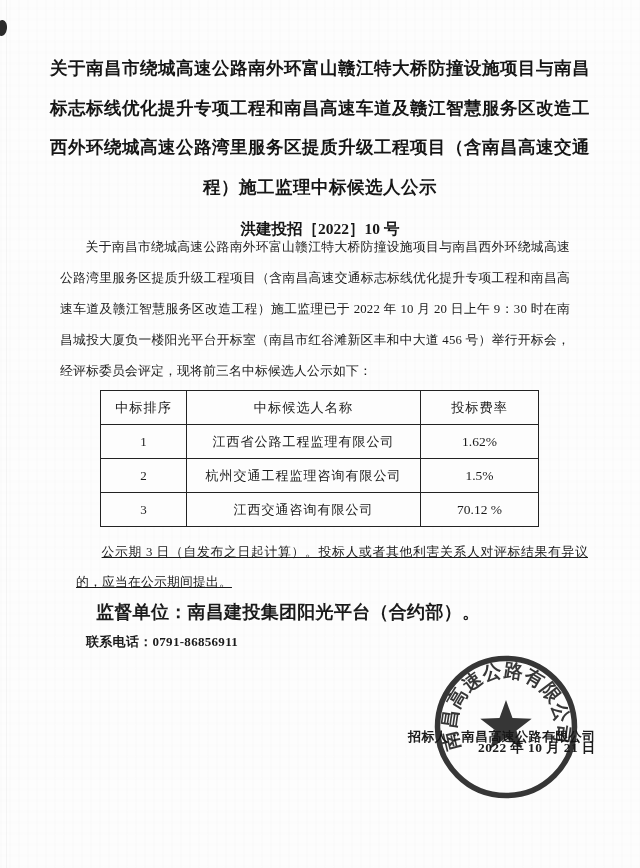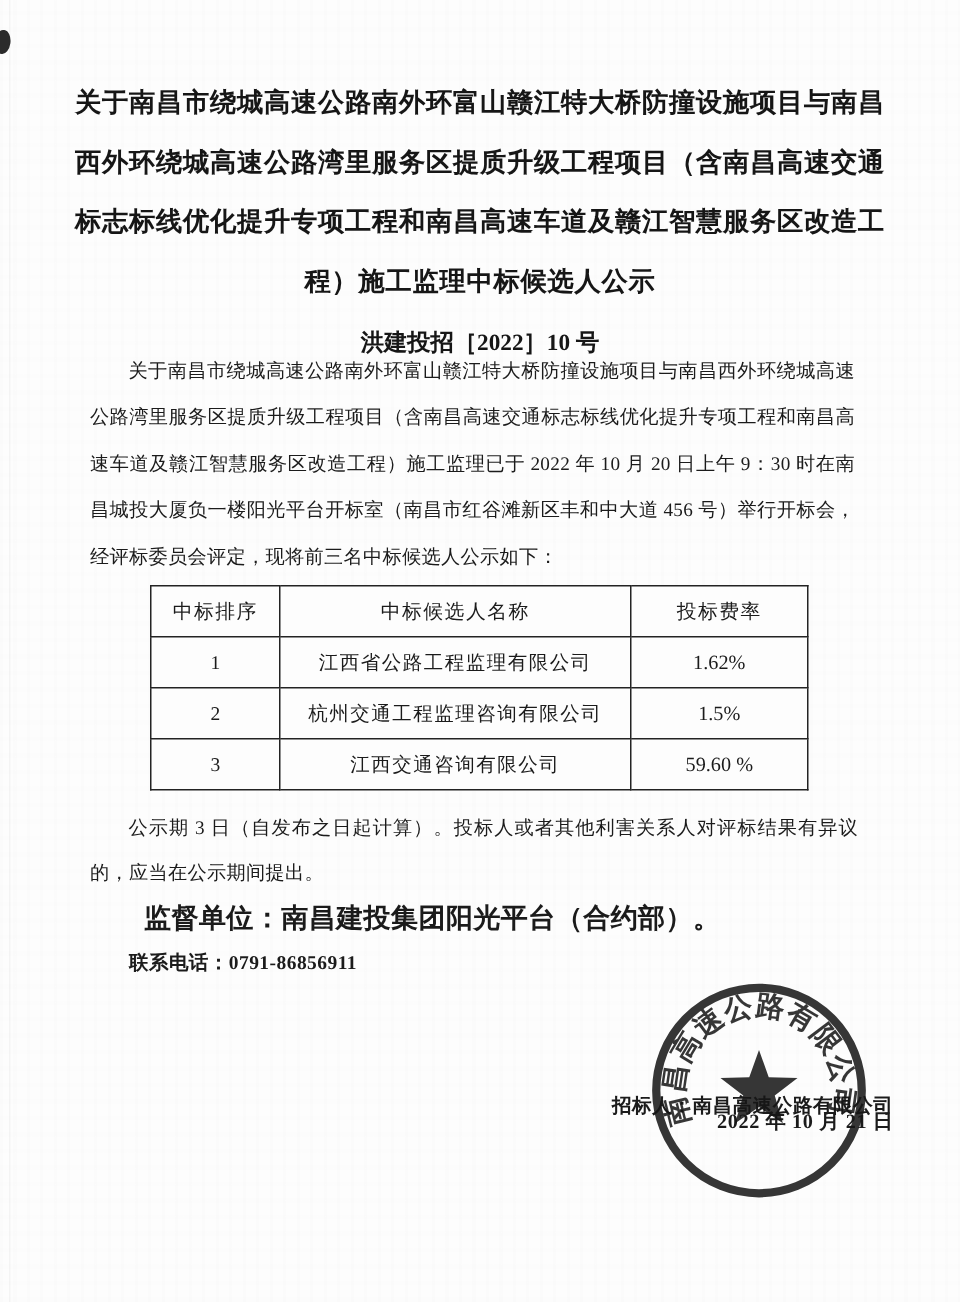--- a/index.html
+++ b/index.html
@@ -86,28 +86,29 @@
     font-weight: normal;
     letter-spacing: 1px;
   }
   .bid-table td.name-cell { letter-spacing: 1px; }
   .bid-table td.rate-cell { font-size: 13.5px; }
   .col-rank { width: 86px; }
   .col-name { width: 234px; }
   .col-rate { width: 118px; }
   .notice-para {
     position: absolute;
-    top: 538px; left: 60px;
+    top: 538px; left: 76px;
     width: 512px;
     margin: 0;
     font-size: 12.8px;
     line-height: 29.5px;
     text-align: justify;
     text-indent: 2em;
     letter-spacing: 0.2px;
+    text-decoration: underline;
   }
   .supervisor-line {
     position: absolute;
     top: 603px; left: 60px;
     margin: 0;
     font-size: 18px;
     line-height: 18px;
     font-weight: bold;
     text-indent: 2em;
     letter-spacing: 0.3px;
@@ -157,22 +158,22 @@
 </head>
 <body>
 
 <div class="page">
 
   <div class="edge-line"></div>
   <div class="corner-blob"></div>
 
   <div class="title-block">
     <div>关于南昌市绕城高速公路南外环富山赣江特大桥防撞设施项目与南昌</div>
+    <div>标志标线优化提升专项工程和南昌高速车道及赣江智慧服务区改造工</div>
     <div>西外环绕城高速公路湾里服务区提质升级工程项目（含南昌高速交通</div>
-    <div>标志标线优化提升专项工程和南昌高速车道及赣江智慧服务区改造工</div>
     <div>程）施工监理中标候选人公示</div>
   </div>
 
   <div class="doc-number">洪建投招［2022］10 号</div>
 
   <p class="body-para">关于南昌市绕城高速公路南外环富山赣江特大桥防撞设施项目与南昌西外环绕城高速公路湾里服务区提质升级工程项目（含南昌高速交通标志标线优化提升专项工程和南昌高速车道及赣江智慧服务区改造工程）施工监理已于 2022 年 10 月 20 日上午 9：30 时在南昌城投大厦负一楼阳光平台开标室（南昌市红谷滩新区丰和中大道 456 号）举行开标会，经评标委员会评定，现将前三名中标候选人公示如下：</p>
 
   <table class="bid-table">
     <colgroup>
       <col class="col-rank">
@@ -193,21 +194,21 @@
           <td class="rate-cell">1.62%</td>
         </tr>
         <tr>
           <td class="rank-cell">2</td>
           <td class="name-cell">杭州交通工程监理咨询有限公司</td>
           <td class="rate-cell">1.5%</td>
         </tr>
         <tr>
           <td class="rank-cell">3</td>
           <td class="name-cell">江西交通咨询有限公司</td>
-          <td class="rate-cell">59.60 %</td>
+          <td class="rate-cell">70.12 %</td>
         </tr>
       </tbody>
   </table>
 
   <p class="notice-para">公示期 3 日（自发布之日起计算）。投标人或者其他利害关系人对评标结果有异议的，应当在公示期间提出。</p>
 
   <p class="supervisor-line">监督单位：南昌建投集团阳光平台（合约部）。</p>
 
   <p class="contact-line">联系电话：0791-86856911</p>
 

